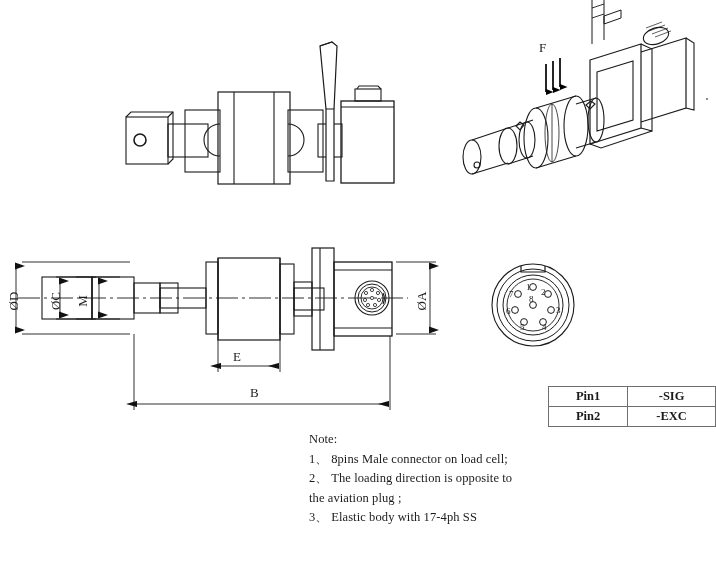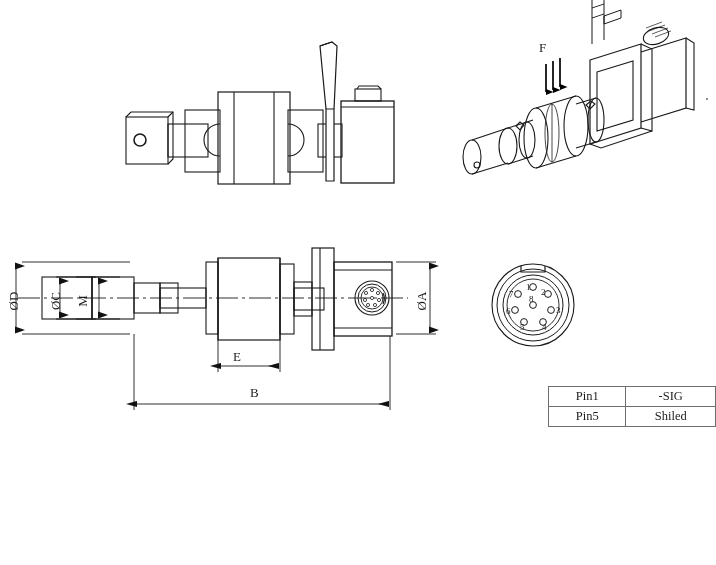--- a/index.html
+++ b/index.html
@@ -28,20 +28,21 @@
     border-collapse:collapse;
     font-family:"Liberation Serif","DejaVu Serif",serif;
     font-size:12.5px;color:#1b1b1b;
     background:#fff;
   }
   #pin-table td{
     border:1px solid #6e6e6e;
     text-align:center;
     height:19px;line-height:19px;
     padding:0 18px;
+    font-weight:bold;
   }
   #pin-table td.pin-no{width:62px;}
   #pin-table td.pin-sig{width:78px;}
 
   
   .dim-label{
     position:absolute;
     font-family:"Liberation Serif","DejaVu Serif",serif;
     font-size:13px;color:#1b1b1b;
     white-space:nowrap;
@@ -299,27 +300,34 @@
   <div class="dim-label" id="label-M">
     <span class="rot" style="display:inline-block">M</span>
   </div>
   <div class="dim-label" id="label-phiA">
     <span class="rot" style="display:inline-block">ØA</span>
   </div>
   <div class="dim-label" id="label-E">E</div>
   <div class="dim-label" id="label-B">B</div>
   <div class="dim-label" id="label-F">F</div>
 
+  <div id="notes-block">
+    <div class="note-line">Note:</div>
+    <div class="note-line">1、 8pins Male connector on load cell;</div>
+    <div class="note-line">2、 The loading direction is opposite to</div>
+    <div class="note-line">the aviation plug ;</div>
+    <div class="note-line">3、 Elastic body with 17-4ph SS</div>
+  </div>
 
   <table id="pin-table">
     <tbody>
       <tr>
         <td class="pin-no">Pin1</td>
         <td class="pin-sig">-SIG</td>
       </tr>
       <tr>
-        <td class="pin-no">Pin5</td>
-        <td class="pin-sig">Shiled</td>
+        <td class="pin-no">Pin2</td>
+        <td class="pin-sig">-EXC</td>
       </tr>
     </tbody>
   </table>
 
 </div>
 
 </body></html>

